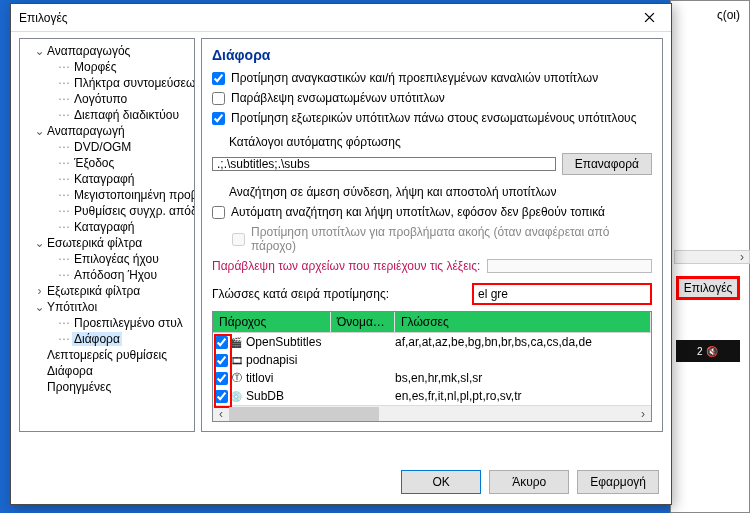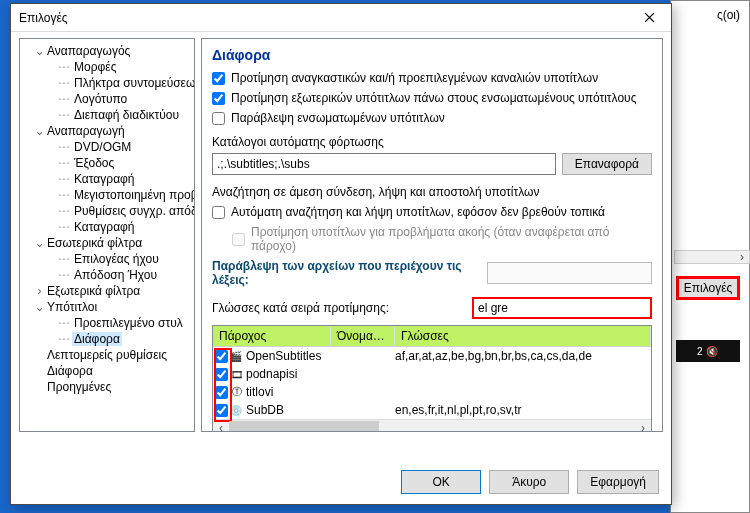--- a/index.html
+++ b/index.html
@@ -29,33 +29,33 @@
 .tree .sel { background: #cde8ff; }
 .tree .lvl1 { padding-left: 12px; }
 .tree .lvl2 { padding-left: 36px; }
 .tree .lbl { padding: 0 2px; }
 
 .content { flex:1; border: 1px solid #828790; padding: 8px 10px; overflow:hidden; position:relative; }
 .section-title { color: #003399; font-size: 14px; font-weight: bold; margin-bottom: 8px; }
 .chk-row { display:flex; align-items:center; gap:6px; margin: 6px 0; }
 .chk-row input { width:13px; height:13px; }
 .chk-row.disabled { color:#888; padding-left:20px; }
-.label-line { margin: 10px 0 4px 0; }
-.label-muted { color:#0c4a6e;font-weight:bold; }
+.label-line { margin: 10px 0 4px 17px; }
+.label-muted { color:#be185d; }
 .path-row { display:flex; gap:6px; align-items:center; }
-.path-row input[type=text] { flex:1; height:22px; padding:0 4px; border:1px solid #7a7a7a; }
+.path-row input[type=text] { flex:1; height:14px; padding:0 4px; border:1px solid #7a7a7a; }
 .path-row input.muted { color:#888; border-color:#bcbcbc; }
 .btn { height:22px; padding: 0 12px; background:#e1e1e1; border:1px solid #adadad; cursor:pointer; }
 
 .lang-row { display:flex; align-items:center; gap:8px; margin: 10px 0 6px 0; }
 .lang-row .lbl { flex:1; }
 .lang-row input { width: 180px; height:22px; padding:0 4px; border:2px solid #f00; }
 
 .table-wrap { border: 1px solid #828790; margin-top:2px; position:relative; }
-.tbl-head { display:flex; background:#bef264; border-bottom:1px solid #d0d0d0;justify-content:space-between; }
+.tbl-head { display:flex; background:#22c55e; border-bottom:1px solid #d0d0d0;justify-content:space-between; }
 .tbl-head .th { padding:3px 6px; border-right:1px solid #e0e0e0; overflow:hidden; white-space:nowrap; text-overflow:ellipsis; }
 .th1 { width:118px; } .th2 { width:64px; } .th3 { flex:1; }
 .tbl-body { }
 .tr { display:flex; align-items:center; height:18px; }
 .tr .td1 { width:118px; display:flex; align-items:center; gap:2px; padding-left:2px; }
 .tr .td2 { width:64px; }
 .tr .td3 { flex:1; white-space:nowrap; overflow:hidden; }
 .tr input[type=checkbox]{ width:13px; height:13px; }
 .icon-box { width:14px; height:14px; display:inline-flex; align-items:center; justify-content:center; font-size:10px; }
 .chk-col-hi { border:2px solid #f00; position:absolute; left:1px; top:22px; width:18px; height:74px; pointer-events:none; }
@@ -188,26 +188,26 @@
     </div>
 
     <div class="content">
       <div class="section-title">Διάφορα</div>
 
       <label class="chk-row">
         <input type="checkbox" checked="" style="">
         <span>Προτίμηση αναγκαστικών και/ή προεπιλεγμένων καναλιών υποτίτλων</span>
       </label>
       <label class="chk-row">
+        <input type="checkbox" style="">
+        <span>Παράβλεψη ενσωματωμένων υπότιτλων</span>
+      </label>
+      <label class="chk-row">
         <input type="checkbox" checked="" style="">
         <span>Προτίμηση εξωτερικών υπότιτλων πάνω στους ενσωματωμένους υπότιτλους</span>
-      </label>
-      <label class="chk-row">
-        <input type="checkbox" style="">
-        <span>Παράβλεψη ενσωματωμένων υπότιτλων</span>
       </label>
 
       <div class="label-line">Κατάλογοι αυτόματης φόρτωσης</div>
       <div class="path-row">
         <input type="text" value=".;.\subtitles;.\subs" style="">
         <button class="btn">Επαναφορά</button>
       </div>
 
       <div class="label-line">Αναζήτηση σε άμεση σύνδεση, λήψη και αποστολή υποτίτλων</div>
       <label class="chk-row">
@@ -253,20 +253,21 @@
               </div>
               <div class="td2"></div>
             </div>
             <div class="tr">
               <div class="td1">
                 <input type="checkbox" checked="" style="">
                 <span class="icon-box">Ⓣ</span>
                 <span>titlovi</span>
               </div>
               <div class="td2"></div>
+              <div class="td3">bs,en,hr,mk,sl,sr</div>
             </div>
             <div class="tr">
               <div class="td1">
                 <input type="checkbox" checked="" style="">
                 <span class="icon-box">💿</span>
                 <span>SubDB</span>
               </div>
               <div class="td2"></div>
               <div class="td3">en,es,fr,it,nl,pl,pt,ro,sv,tr</div>
             </div>

